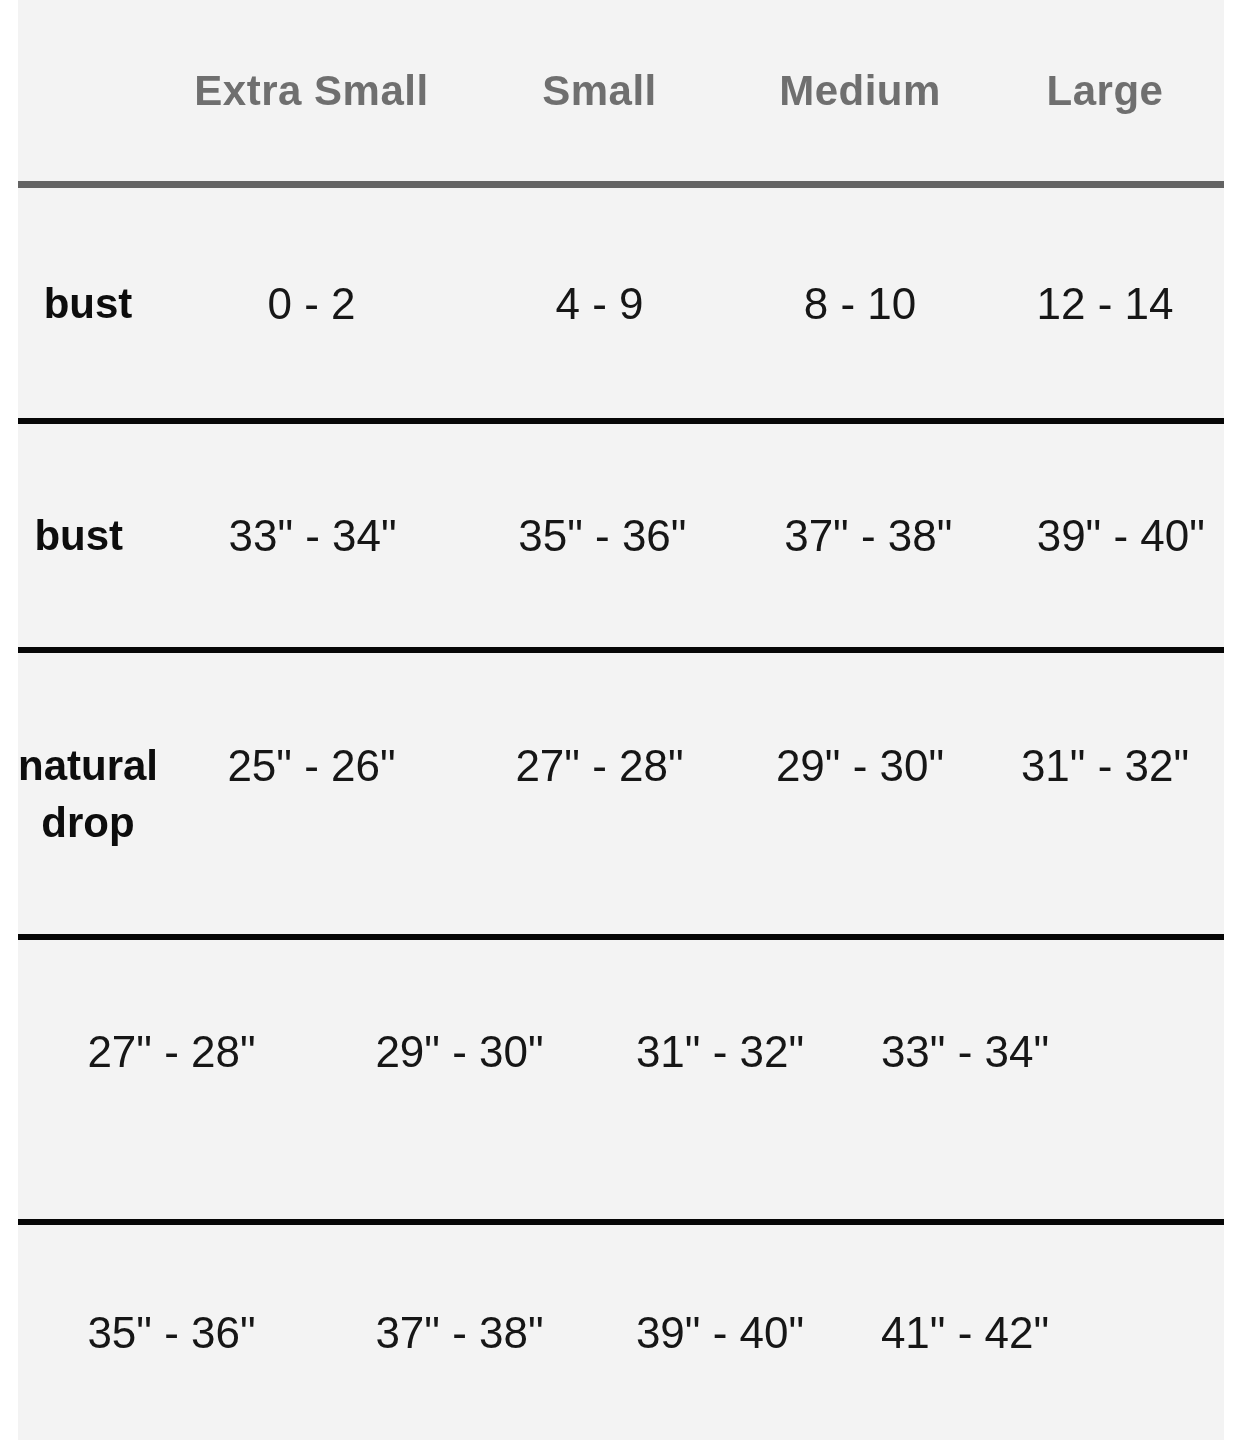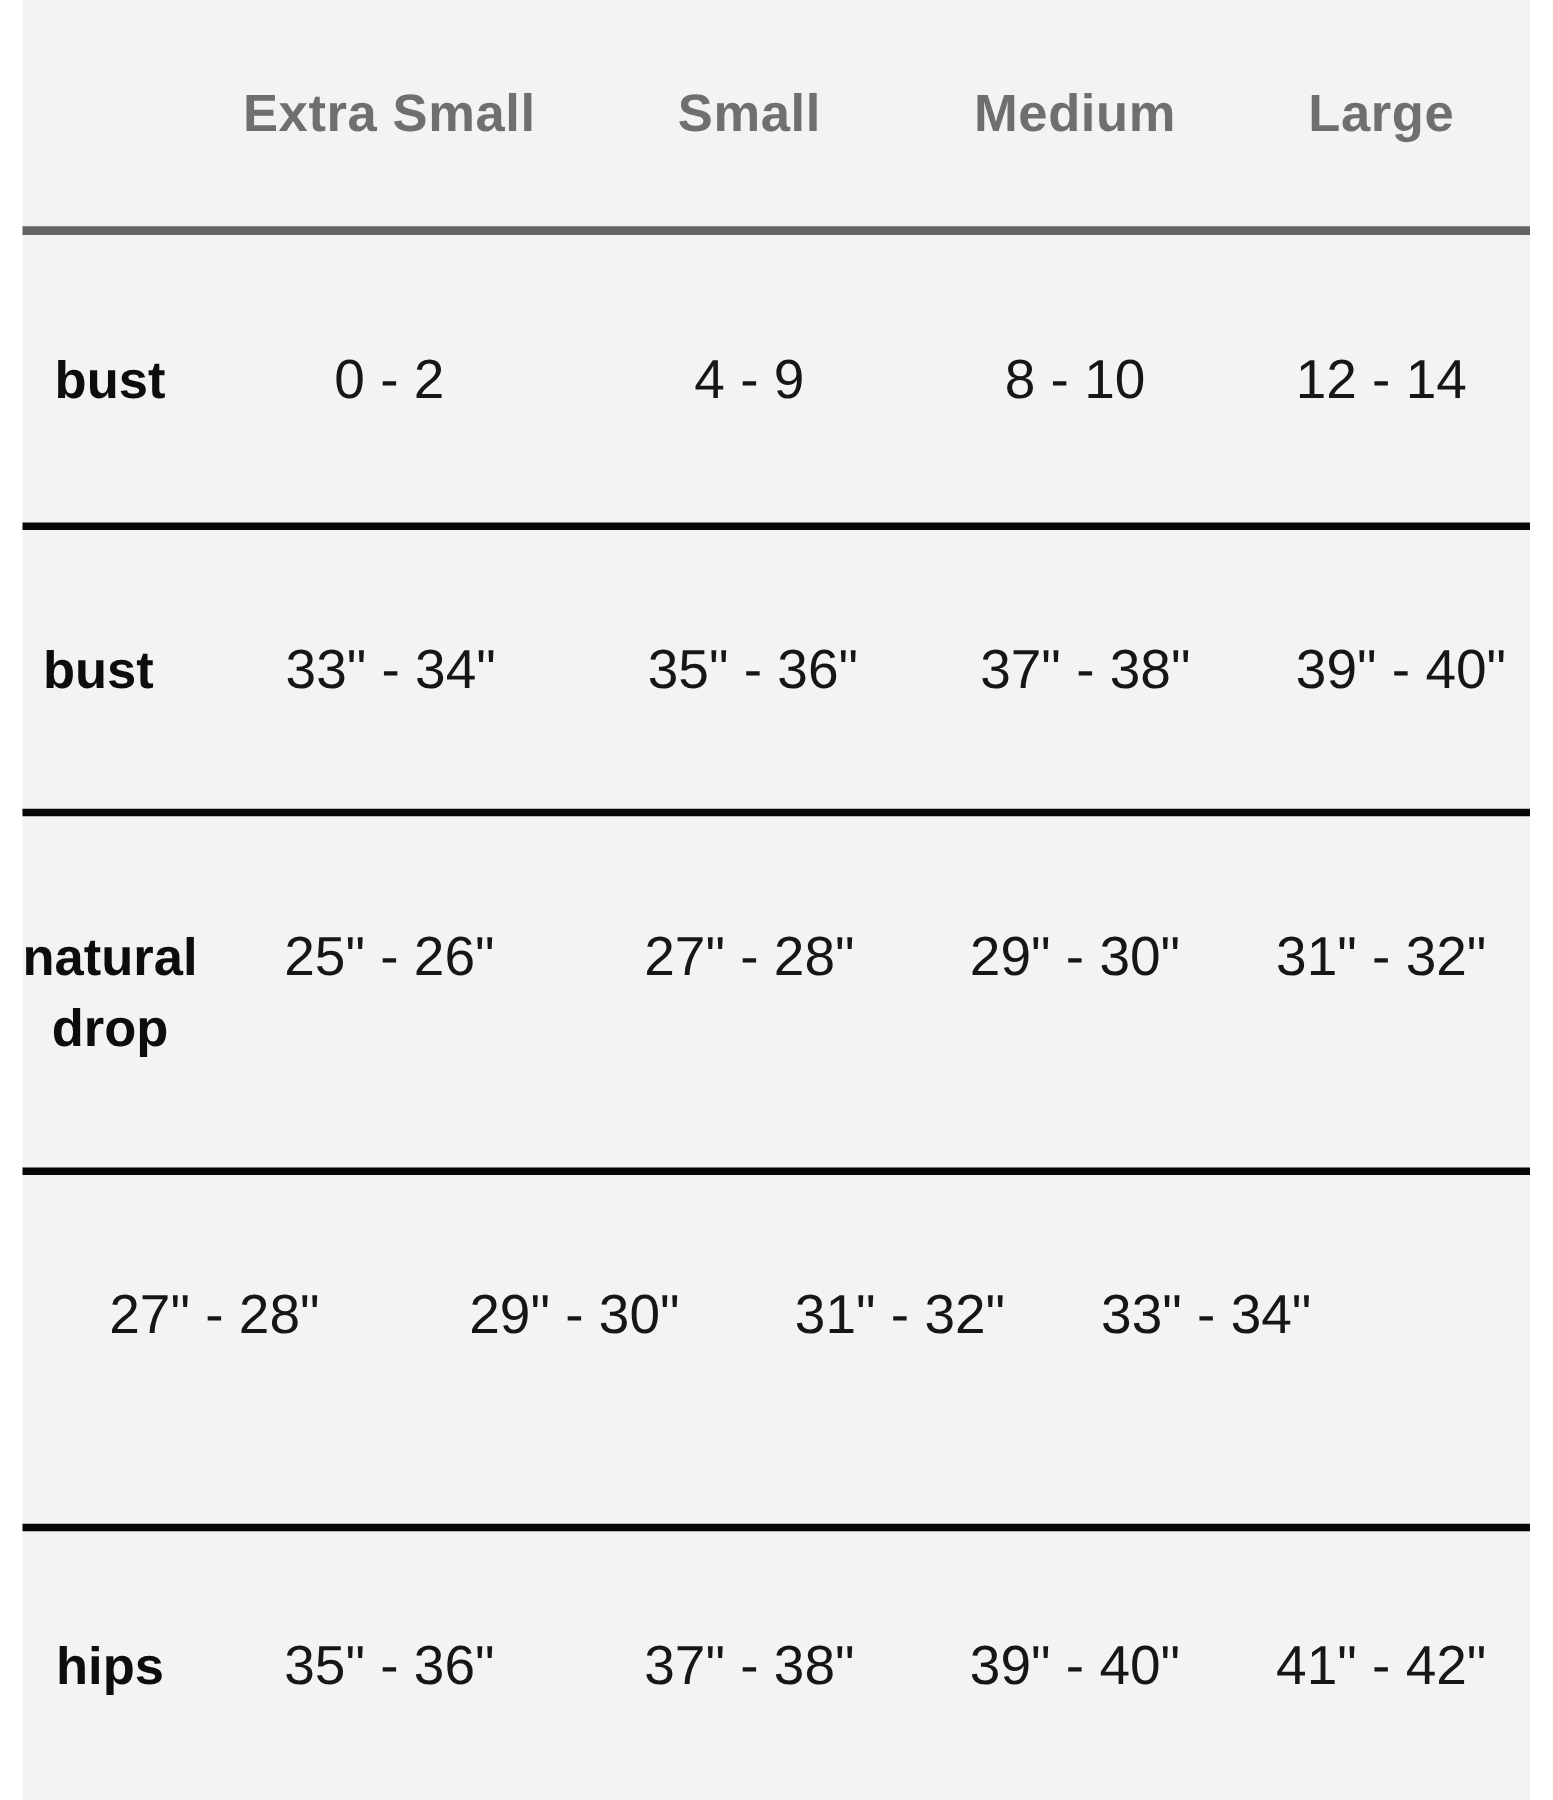--- a/index.html
+++ b/index.html
@@ -94,21 +94,20 @@
     <div class="row row-drop two-line">
       <div class="cell c1 value-cell">27" - 28"</div>
       <div class="cell c2 value-cell">29" - 30"</div>
       <div class="cell c3 value-cell">31" - 32"</div>
       <div class="cell c4 value-cell">33" - 34"</div>
     </div>
 
     <div class="row-divider"></div>
 
     <div class="row row-hips">
-      <div class="cell c0 label-cell">hips</div>
       <div class="cell c1 value-cell">35" - 36"</div>
       <div class="cell c2 value-cell">37" - 38"</div>
       <div class="cell c3 value-cell">39" - 40"</div>
       <div class="cell c4 value-cell">41" - 42"</div>
     </div>
 
   </div>
 </div>
 
 </body></html>

